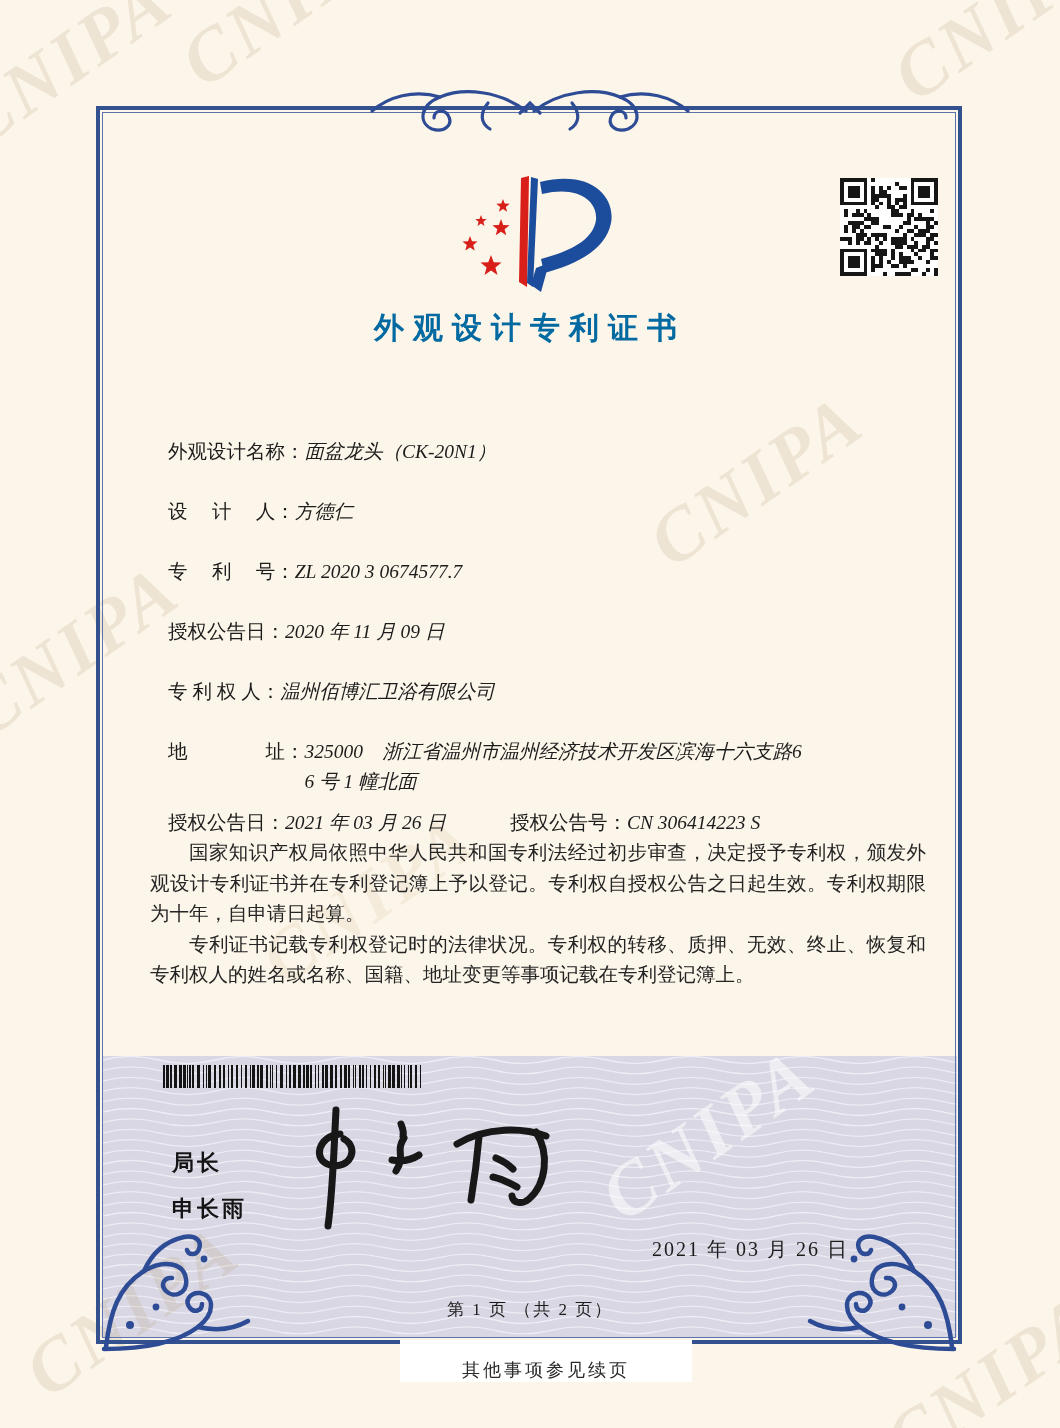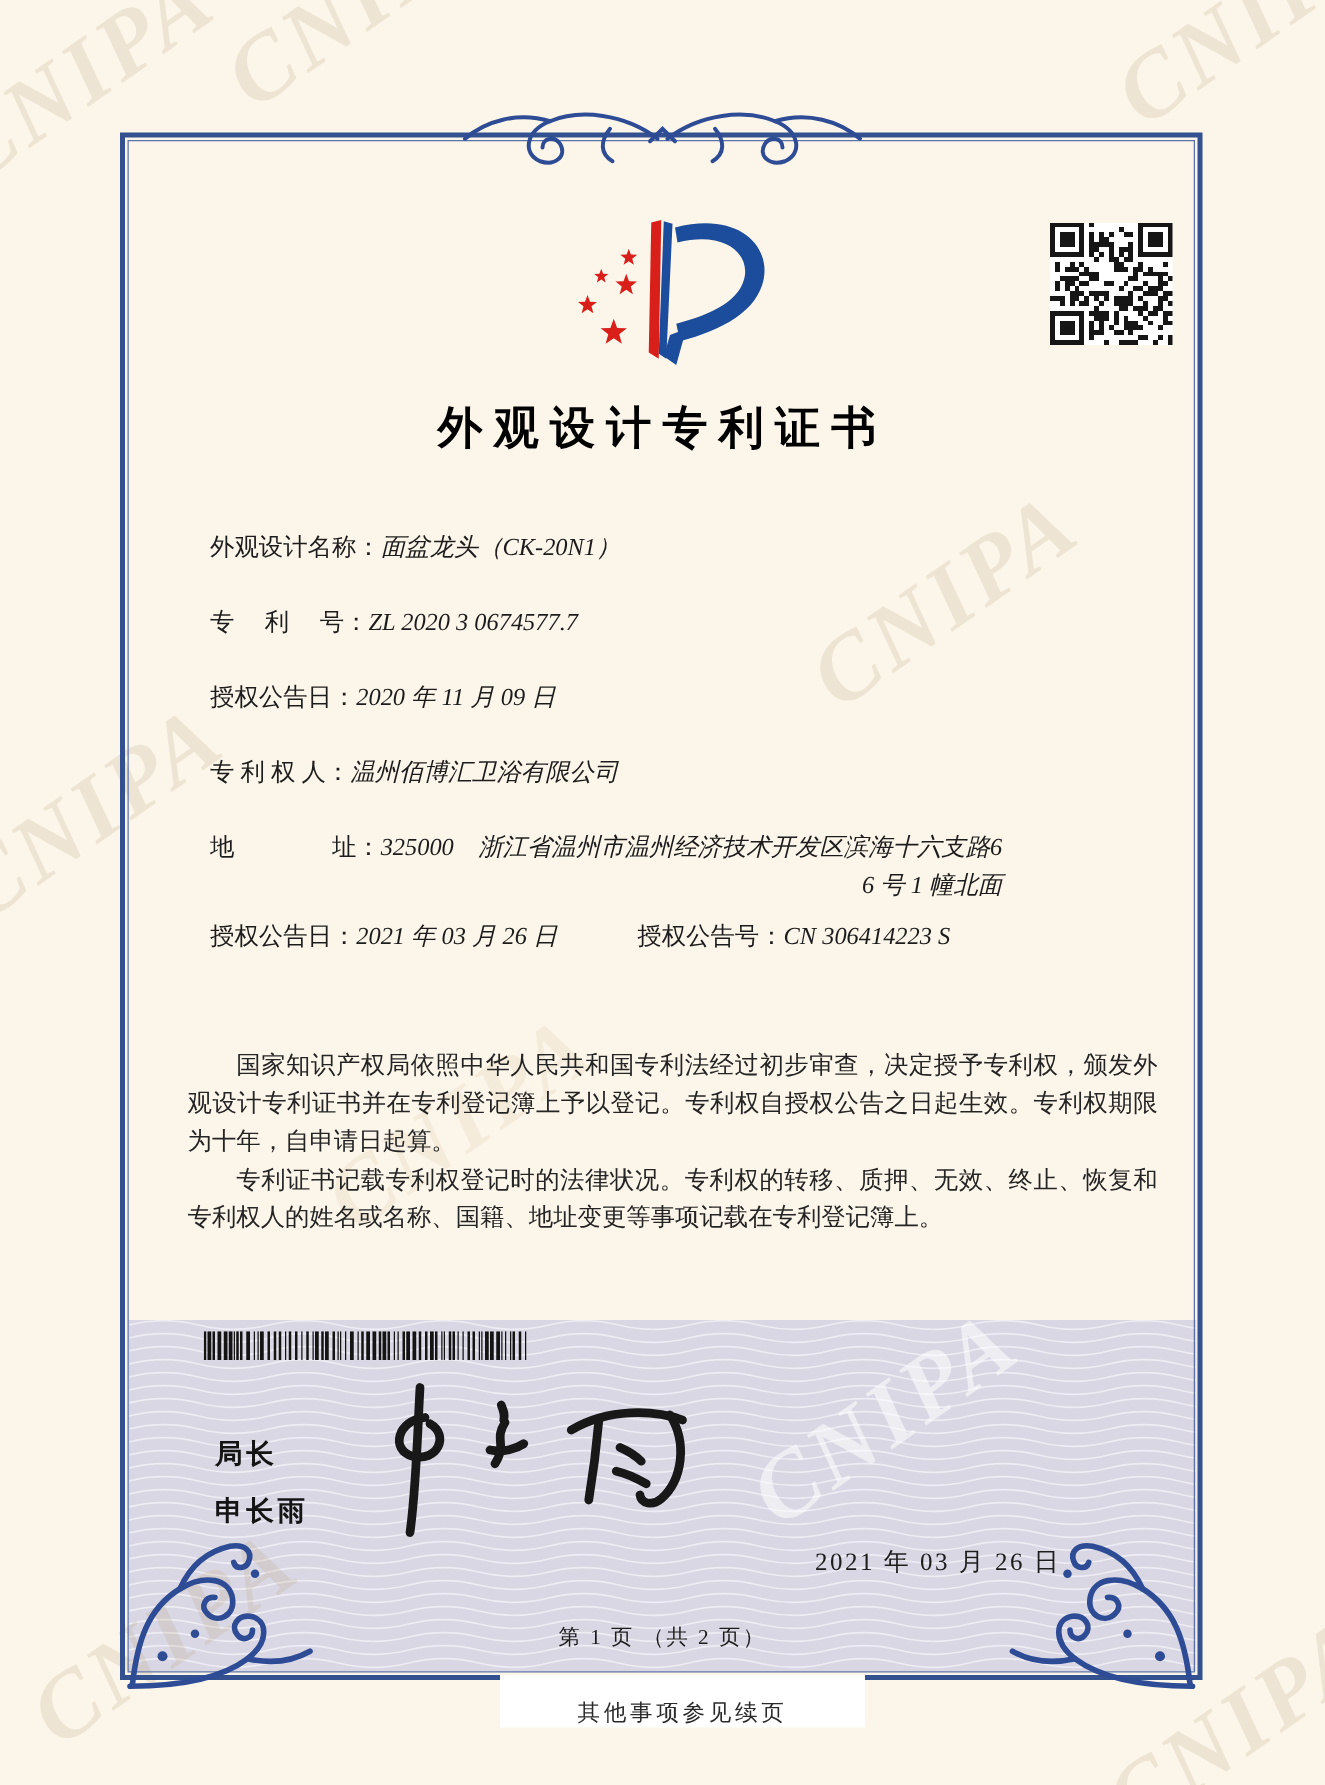--- a/index.html
+++ b/index.html
@@ -42,24 +42,24 @@
   
   .orn{position:absolute; z-index:4; pointer-events:none;}
   #orn-top{left:368px; top:82px; width:324px; height:58px;}
   .corner-bl{left:100px; top:1203px; width:152px; height:150px;}
   .corner-br{left:806px; top:1203px; width:152px; height:150px; transform:scaleX(-1);}
   
   .cert-no{position:absolute; z-index:5; left:152px; top:170px; font-size:20px; letter-spacing:4px;}
   #logo{position:absolute; z-index:5; left:428px; top:156px; width:212px; height:142px;}
   #qr{position:absolute; z-index:5; left:840px; top:178px; width:98px; height:98px;}
   .title{
-    position:absolute; z-index:5; left:0; top:318px; width:100%; margin:0;
-    text-align:center; font-size:36px; font-weight:700; letter-spacing:9px; color:#000000;
-  }
-  .fields{position:absolute; z-index:5; left:168px; top:424px; width:766px; font-size:19.5px;text-align:right;}
+    position:absolute; z-index:5; left:0; top:308px; width:100%; margin:0;
+    text-align:center; font-size:30px; font-weight:700; letter-spacing:9px; color:#0369a1;
+  }
+  .fields{position:absolute; z-index:5; left:168px; top:437px; width:766px; font-size:19.5px;}
   .frow{display:flex; min-height:29px; line-height:29px; margin-bottom:31px; align-items:flex-start;}
   .frow.addr{margin-bottom:11px;}
   .frow.addr .fvalue{line-height:30px;}
   .flabel{white-space:pre;}
   .fvalue{white-space:pre-line;font-style:italic;}
   .g2{margin-left:64px;}
   .paras{
     position:absolute; z-index:5; left:150px; top:838px; width:776px;
     font-size:19.5px; line-height:30.5px; text-align:justify; color:#242424;
   }
@@ -479,20 +479,24 @@
     </svg>
 
   <h1 class="title">外观设计专利证书</h1>
 
   <div class="fields">
     <div class="frow">
       <span class="flabel">外观设计名称：</span>
       <span class="fvalue">面盆龙头（CK-20N1）</span>
     </div>
     <div class="frow">
+      <span class="flabel">设　 计 　人：</span>
+      <span class="fvalue">方德仁</span>
+    </div>
+    <div class="frow">
       <span class="flabel">专　 利 　号：</span>
       <span class="fvalue">ZL 2020 3 0674577.7</span>
     </div>
     <div class="frow">
       <span class="flabel">授权公告日：</span>
       <span class="fvalue">2020 年 11 月 09 日</span>
     </div>
     <div class="frow">
       <span class="flabel">专 利 权 人：</span>
       <span class="fvalue">温州佰博汇卫浴有限公司</span>

